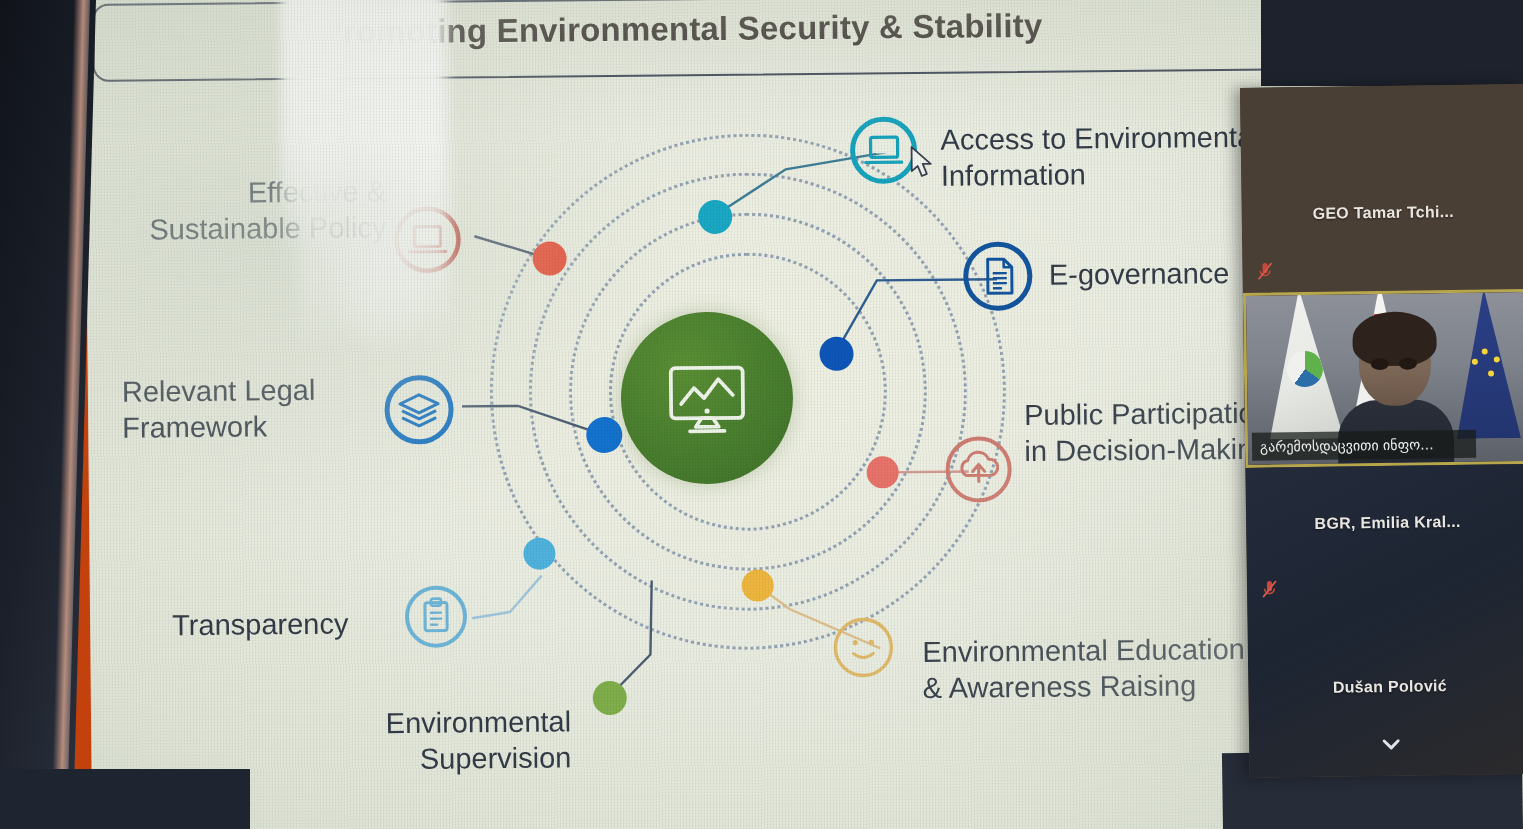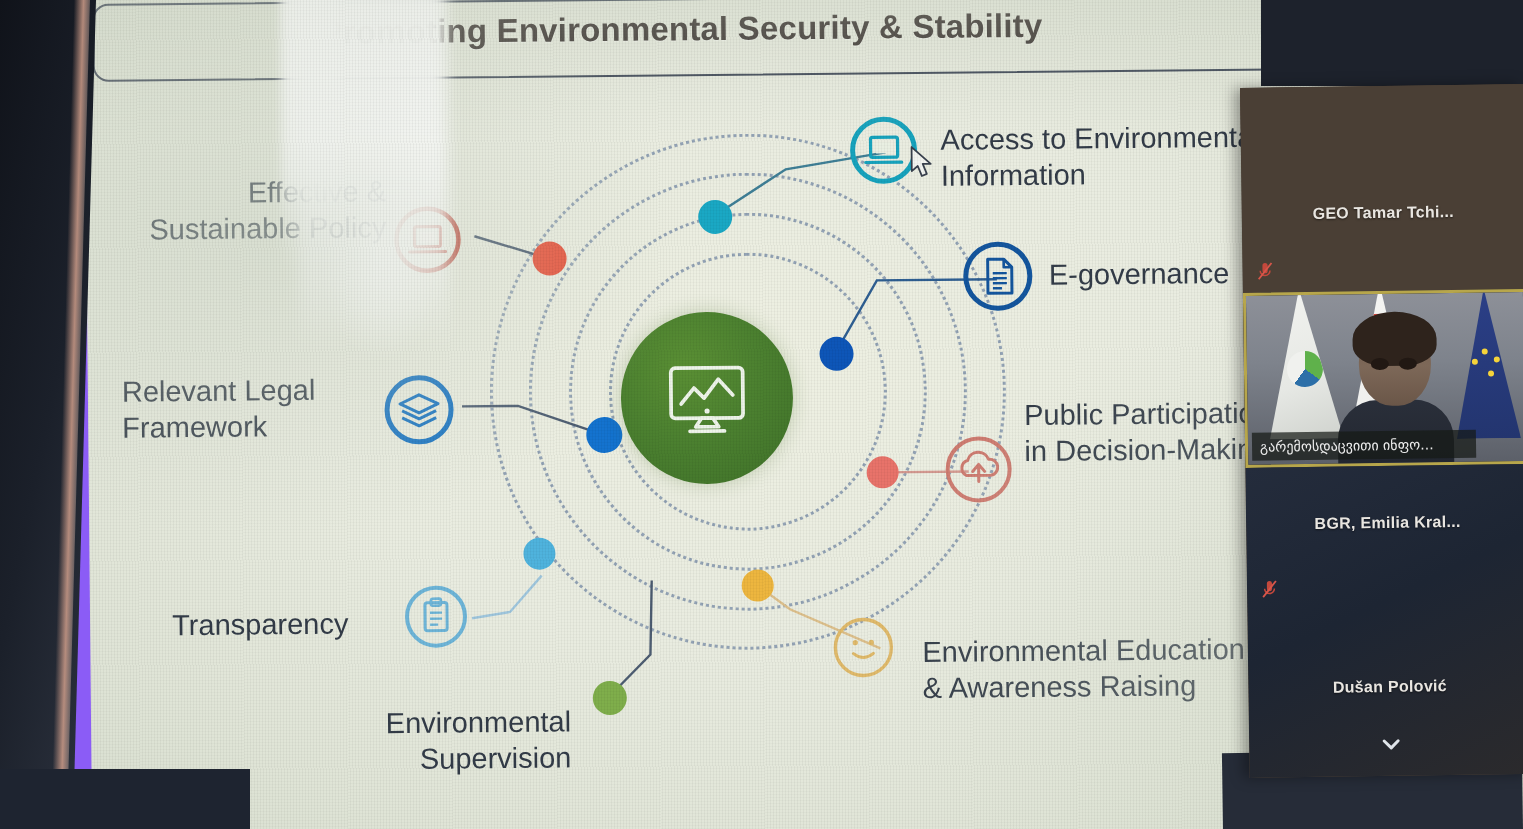--- a/index.html
+++ b/index.html
@@ -3,21 +3,21 @@
 <meta charset="utf-8">
 <title>Promoting Environmental Security &amp; Stability</title>
 <style>
   html,body{margin:0;padding:0;background:#13171f;}
   body{
     width:1523px;height:829px;overflow:hidden;position:relative;
     font-family:"Liberation Sans","DejaVu Sans",sans-serif;
   }
 
   
-  #scene{position:absolute;inset:0;overflow:hidden;background:#8b5cf6;padding-left:40px;}
+  #scene{position:absolute;inset:0;overflow:hidden;background:#c2410c;padding-left:40px;}
 
   
   .bezel-left{
     position:absolute;left:0;top:0;width:96px;height:829px;
     background:linear-gradient(100deg,#10131a 0%,#1b202a 55%,#2a303c 100%);
     transform:skewX(-1.6deg);transform-origin:top left;
     z-index:40;
   }
   .bezel-left-glow{
     position:absolute;left:74px;top:0;width:16px;height:829px;

